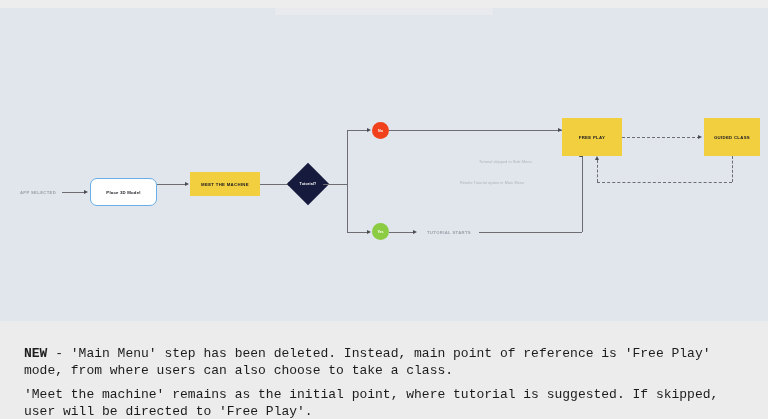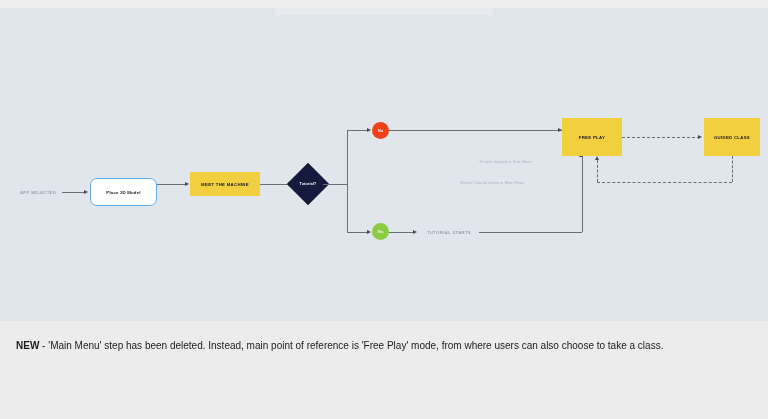--- a/index.html
+++ b/index.html
@@ -139,25 +139,25 @@
   
   #caption {
     position: absolute;
     left: 0; top: 321px;
     width: 768px; height: 98px;
     background: #ececec;
     box-sizing: border-box;
     padding: 17px 16px 0 16px;
   }
   #caption p {
-    margin: 0;
+    margin: 8px;
     color: #1c1c1c;
-    font-size: 10px;
+    font-size: 13px;
     line-height: 16.5px;
-    font-family: Liberation Sans, sans-serif;
+    font-family: Liberation Mono, monospace;
   }
   #caption .new-tag { font-weight: 700; }
 </style>
 </head>
 <body>
 
 <div id="top-strip"></div>
 
 <div id="canvas">
 
@@ -233,13 +233,14 @@
 
   <div class="edge dash-v" style="left:732px; top:148px; height:26px;"></div>
   <div class="edge dash-h" style="left:597px; top:174px; width:135px;"></div>
   <div class="edge dash-v" style="left:597px; top:152px; height:22px;"></div>
   <div class="arrow up" style="left:594.5px; top:148px;"></div>
 
 </div>
 
 <div id="caption">
   <p><span class="new-tag">NEW</span><span> - 'Main Menu' step has been deleted. Instead, main point of reference is 'Free Play' mode, from where users can also choose to take a class.</span></p>
+  <p><span>'Meet the machine' remains as the initial point, where tutorial is suggested. If skipped, user will be directed to 'Free Play'.</span></p>
 </div>
 
 </body></html>

